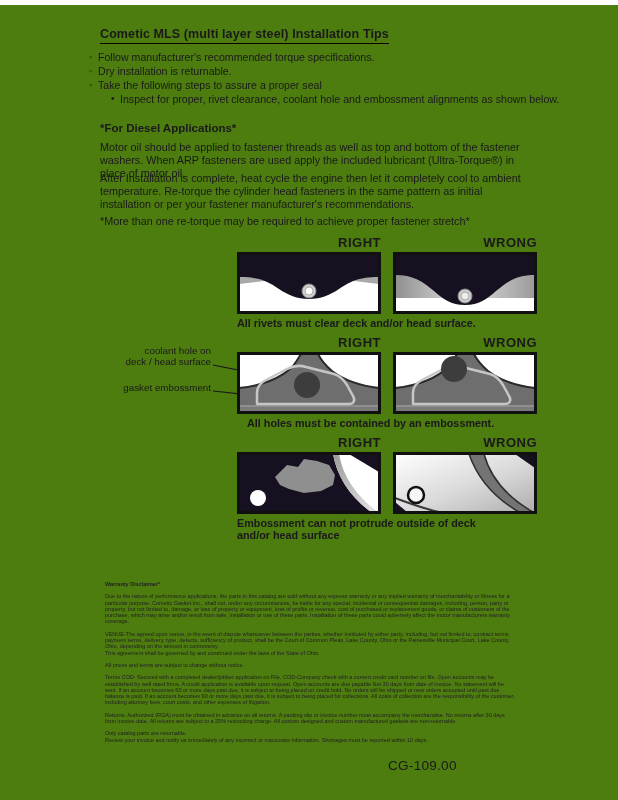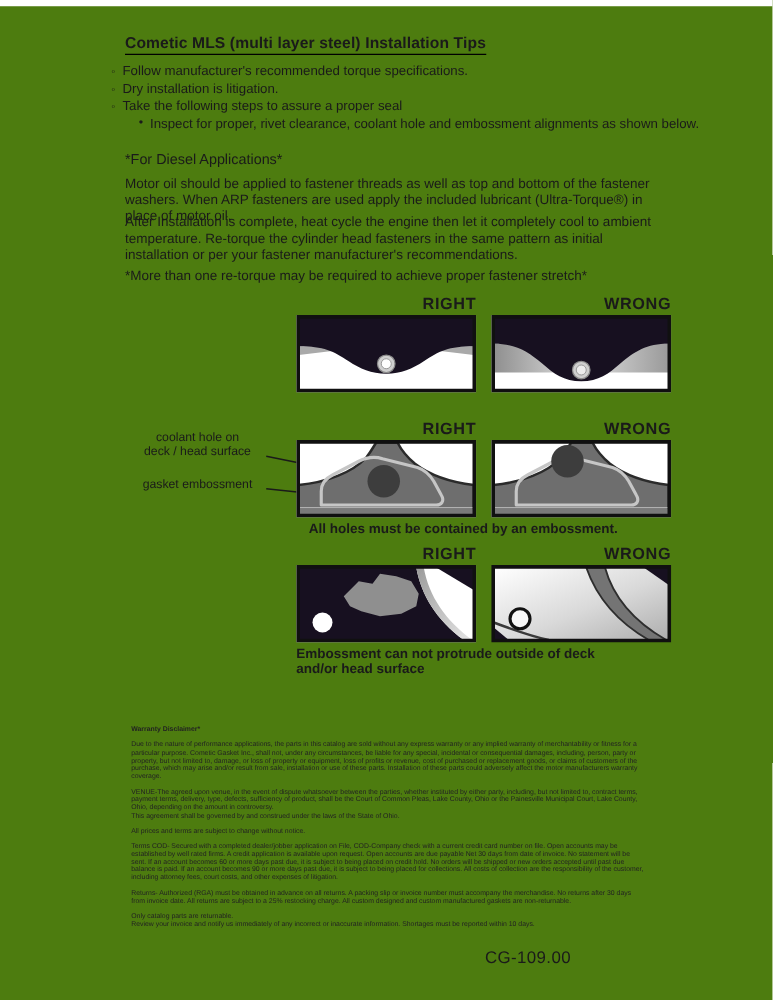--- a/index.html
+++ b/index.html
@@ -10,44 +10,44 @@
   .abs{position:absolute;}
   .title{
     left:100px;top:22px;font-size:12.5px;font-weight:bold;
     border-bottom:1.5px solid #000;padding-bottom:2px;letter-spacing:0.1px;
   }
   .tips{left:89px;top:45px;font-size:10.6px;line-height:14px;}
   .tip{white-space:nowrap;}
   .tip .m{display:inline-block;width:9px;font-size:9px;vertical-align:top;line-height:14px;}
   .tip.sub{padding-left:22px;}
   .tip.sub .m{font-size:10px;}
-  .diesel-h{left:100px;top:117px;font-size:11.5px;font-weight:normal;}
+  .diesel-h{left:100px;top:117px;font-size:11.5px;font-weight:bold;}
   .para{left:100px;width:428px;font-size:10.8px;line-height:13px;margin:0;}
   .p1{top:136px;}
   .p2{top:167px;}
   .p3{top:210px;}
   .rw-label{width:144px;text-align:right;font-size:13px;font-weight:600;letter-spacing:0.5px;}
   .panel{display:block;}
   .caption{font-size:10.8px;font-weight:bold;line-height:12px;white-space:pre-line;}
-  .side-label{left:105px;width:106px;text-align:center;font-size:9.8px;line-height:11px;white-space:pre-line;}
+  .side-label{left:105px;width:106px;text-align:right;font-size:9.8px;line-height:11px;white-space:pre-line;}
   .legal{left:105px;top:576px;width:412px;font-size:5.5px;line-height:6.3px;color:#222;}
   .legal p{margin:0 0 6px 0;white-space:pre-line;}
   .legal .lh{font-weight:bold;margin-bottom:6px;}
   .footer-code{left:388px;top:753px;font-size:13.5px;letter-spacing:0.3px;}
 </style>
 </head>
 <body>
 
 <div id="page">
 
   <div class="abs title">Cometic MLS (multi layer steel) Installation Tips</div>
 
   <div class="abs tips">
     <div class="tip"><span class="m">◦</span><span>Follow manufacturer's recommended torque specifications.</span></div>
-    <div class="tip"><span class="m">◦</span><span>Dry installation is litigation.</span></div>
+    <div class="tip"><span class="m">◦</span><span>Dry installation is returnable.</span></div>
     <div class="tip"><span class="m">◦</span><span>Take the following steps to assure a proper seal</span></div>
     <div class="tip sub"><span class="m">•</span><span>Inspect for proper, rivet clearance, coolant hole and embossment alignments as shown below.</span></div>
   </div>
 
   <div class="abs diesel-h">*For Diesel Applications*</div>
   <p class="abs para p1">Motor oil should be applied to fastener threads as well as top and bottom of the fastener washers. When ARP fasteners are used apply the included lubricant (Ultra-Torque®) in place of motor oil.</p>
   <p class="abs para p2">After Installation is complete, heat cycle the engine then let it completely cool to ambient temperature. Re-torque the cylinder head fasteners in the same pattern as initial installation or per your fastener manufacturer's recommendations.</p>
   <p class="abs para p3">*More than one re-torque may be required to achieve proper fastener stretch*</p>
 
   <div class="abs rw-label" style="left:237px;top:230px">RIGHT</div>
@@ -72,20 +72,21 @@
       </linearGradient>
     </defs>
     <rect x="0" y="0" width="144" height="62" fill="#ffffff"></rect>
     <rect x="2" y="23" width="140" height="23" fill="url(#gr1)"></rect>
     <path d="M2,2 L142,2 L142,23 C124,23 115,29 103,39 C94,47 86,53 72,53 C58,53 50,47 41,39 C29,29 20,23 2,23 Z" fill="#171020"></path>
     <circle cx="72" cy="44" r="7" fill="#cfcfcf" stroke="#8a8a8a" stroke-width="1"></circle>
     <circle cx="72" cy="44" r="4" fill="#ececec" stroke="#9a9a9a" stroke-width="0.8"></circle>
     <rect x="1.5" y="1.5" width="141" height="59" fill="none" stroke="#101010" stroke-width="3"></rect>
   </svg>
 
+  <div class="abs caption" style="left:237px;top:312px">All rivets must clear deck and/or head surface.</div>
 
   <div class="abs rw-label" style="left:237px;top:330px">RIGHT</div>
   <div class="abs rw-label" style="left:393px;top:330px">WRONG</div>
 
   <div class="abs side-label" style="top:340px">coolant hole on
 deck / head surface</div>
   <div class="abs side-label" style="top:377px">gasket embossment</div>
 
   <svg class="abs" style="left:210px;top:348px" width="105" height="50" viewBox="0 0 105 50">
     <line x1="3" y1="12" x2="97" y2="31" stroke="#1a1a1a" stroke-width="1.2"></line>

